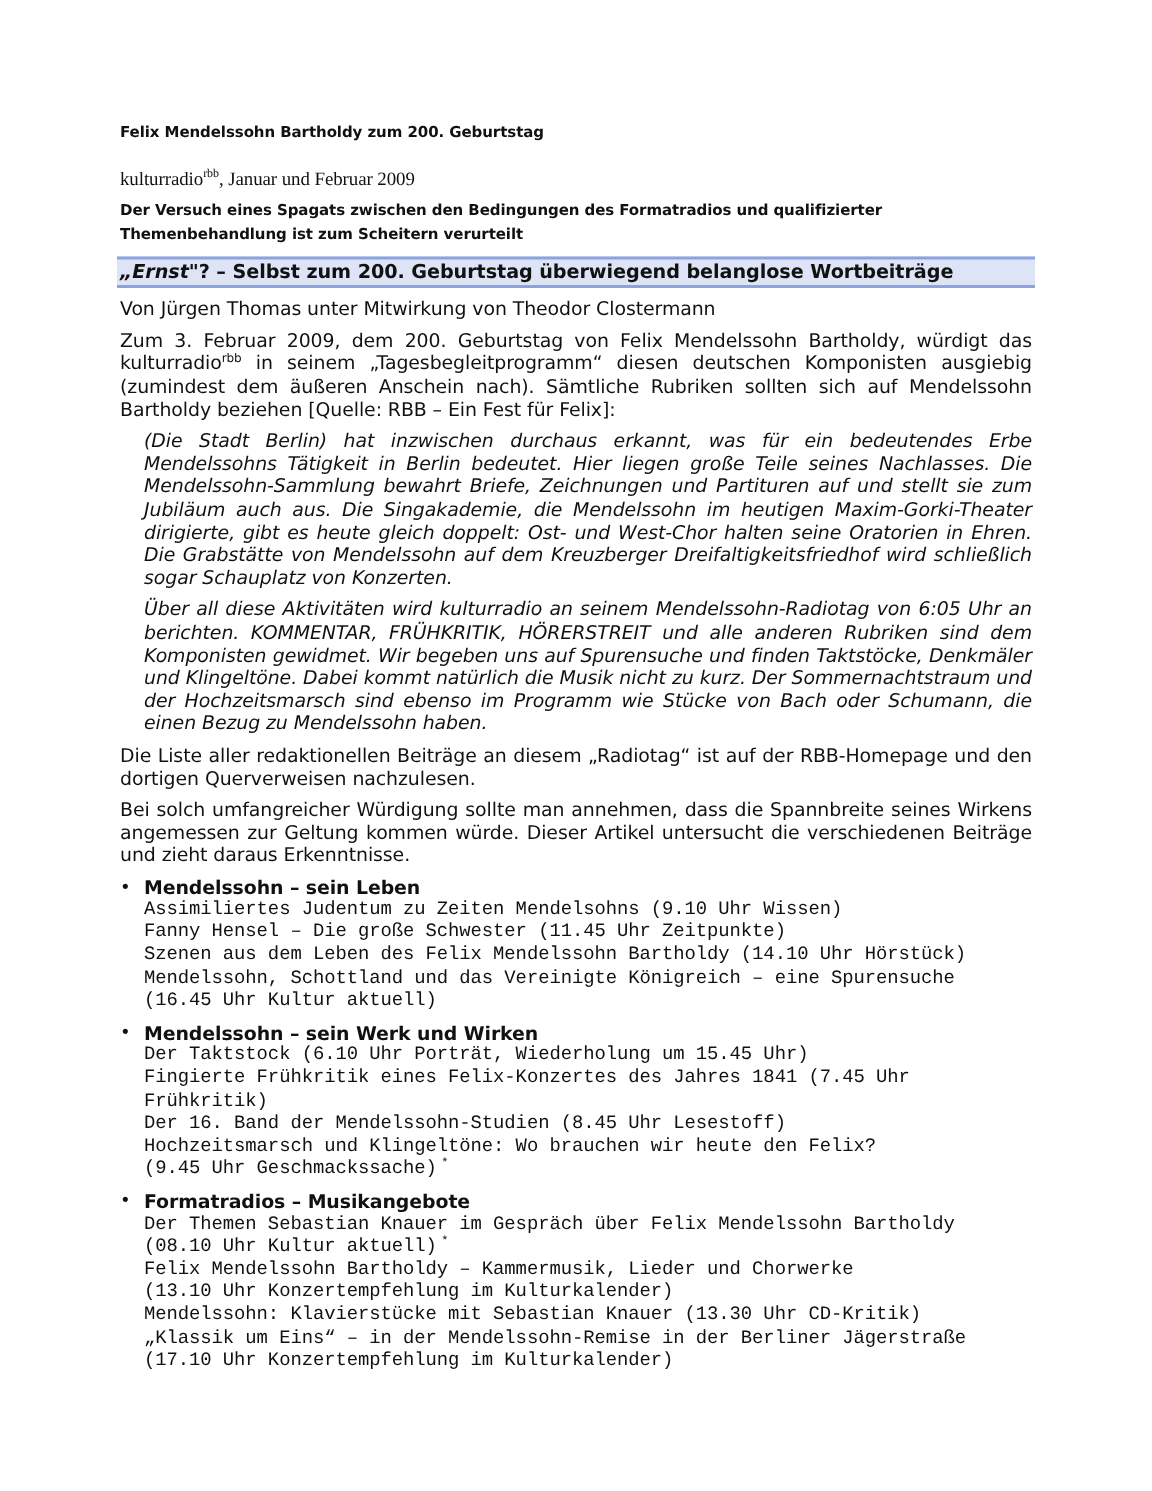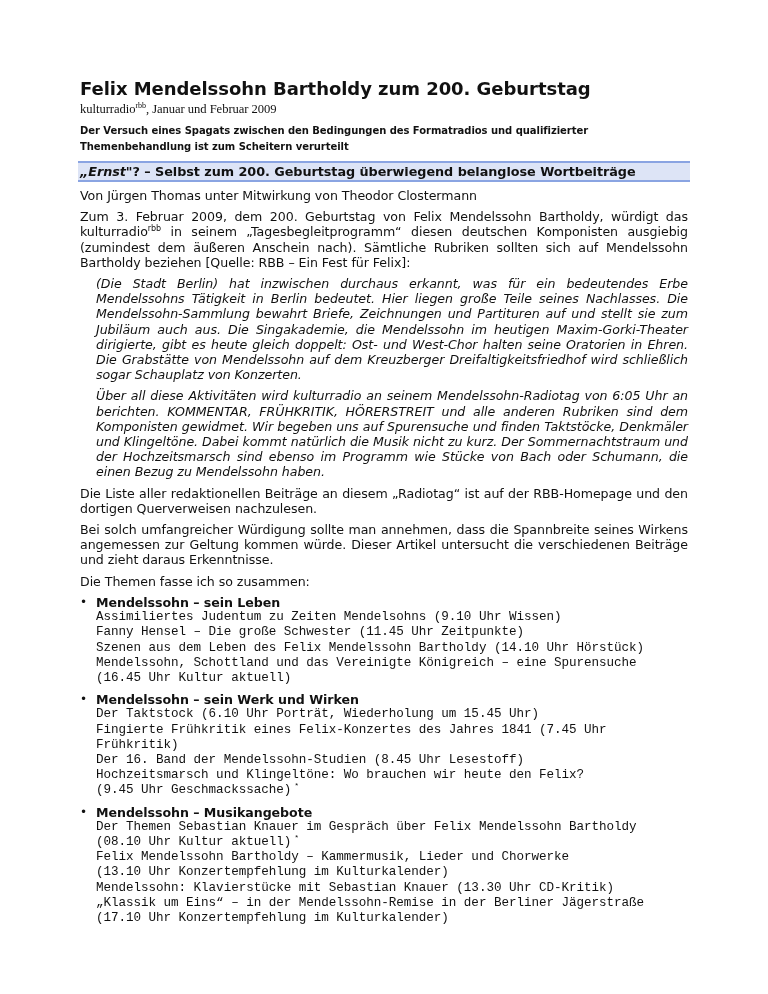--- a/index.html
+++ b/index.html
@@ -5,21 +5,21 @@
     html, body { margin: 0; padding: 0; background: #ffffff; }
     body {
       width: 768px; height: 994px; overflow: hidden; position: relative;
       font-family: "DejaVu Sans", sans-serif; color: #111111;
     }
     .page {
       position: absolute; left: 80px; top: 81px; width: 608px;
       font-size: 12.6px; line-height: 15.2px; letter-spacing: -0.05px;
     }
     p { margin: 0; }
-    .title { font-weight: bold; font-size: 18px; margin-bottom: 6px; }
+    .title { font-weight: bold; font-size: 10px; margin-bottom: 16px; }
     .subline { margin-bottom: 6px; font-family: Liberation Serif, serif; }
     sup { font-size: 8px; line-height: 0; vertical-align: 5px; }
     .lead { font-weight: bold; font-size: 10px; margin-bottom: 7px; }
     .banner {
       font-weight: bold; font-size: 12.8px;
       background: #dde4f6; border-top: 2px solid #8aa4e2; border-bottom: 2px solid #8aa4e2;
       padding: 1px 2px 1px 2px; margin-left: -2px; margin-right: -2px; margin-bottom: 6px;
       white-space: nowrap;
     }
     .banner i { }
@@ -43,21 +43,20 @@
   <p class="banner"><i>„Ernst</i><span>"? – Selbst zum 200. Geburtstag überwiegend belanglose Wortbeiträge</span></p>
   <p class="author">Von Jürgen Thomas unter Mitwirkung von Theodor Clostermann</p>
 
   <p class="body-par"><span>Zum 3. Februar 2009, dem 200. Geburtstag von Felix Mendelssohn Bartholdy, würdigt das kulturradio</span><sup>rbb</sup><span> in seinem „Tagesbegleitprogramm“ diesen deutschen Komponisten ausgiebig (zumindest dem äußeren Anschein nach). Sämtliche Rubriken sollten sich auf Mendelssohn Bartholdy beziehen [Quelle: RBB – Ein Fest für Felix]:</span></p>
 
   <p class="quote">(Die Stadt Berlin) hat inzwischen durchaus erkannt, was für ein bedeutendes Erbe Mendelssohns Tätigkeit in Berlin bedeutet. Hier liegen große Teile seines Nachlasses. Die Mendelssohn-Sammlung bewahrt Briefe, Zeichnungen und Partituren auf und stellt sie zum Jubiläum auch aus. Die Singakademie, die Mendelssohn im heutigen Maxim-Gorki-Theater dirigierte, gibt es heute gleich doppelt: Ost- und West-Chor halten seine Oratorien in Ehren. Die Grabstätte von Mendelssohn auf dem Kreuz­berger Dreifaltigkeitsfriedhof wird schließlich sogar Schauplatz von Konzerten.</p>
   <p class="quote">Über all diese Aktivitäten wird kulturradio an seinem Mendelssohn-Radiotag von 6:05 Uhr an berichten. KOMMENTAR, FRÜHKRITIK, HÖRERSTREIT und alle anderen Rubri­ken sind dem Komponisten gewidmet. Wir begeben uns auf Spurensuche und finden Taktstöcke, Denkmäler und Klingeltöne. Dabei kommt natürlich die Musik nicht zu kurz. Der Sommernachtstraum und der Hochzeitsmarsch sind ebenso im Programm wie Stücke von Bach oder Schumann, die einen Bezug zu Mendelssohn haben.</p>
 
   <p class="body-par">Die Liste aller redaktionellen Beiträge an diesem „Radiotag“ ist auf der RBB-Homepage und den dortigen Querverweisen nachzulesen.</p>
   <p class="body-par">Bei solch umfangreicher Würdigung sollte man annehmen, dass die Spannbreite seines Wirkens angemessen zur Geltung kommen würde. Dieser Artikel untersucht die verschie­denen Beiträge und zieht daraus Erkenntnisse.</p>
-  <p class="body-par">Die Themen fasse ich so zusammen:</p>
 
   <ul class="topics" id="topic-list">
       <li>
         <span class="bullet">•</span>
         <span class="topic-title">Mendelssohn – sein Leben</span>
         <span class="topic-line"><span>Assimiliertes Judentum zu Zeiten Mendelsohns (9.10 Uhr Wissen)</span></span>
         <span class="topic-line"><span>Fanny Hensel – Die große Schwester (11.45 Uhr Zeitpunkte)</span></span>
         <span class="topic-line"><span>Szenen aus dem Leben des Felix Mendelssohn Bartholdy (14.10 Uhr Hörstück)</span></span>
         <span class="topic-line"><span>Mendelssohn, Schottland und das Vereinigte Königreich – eine Spurensuche</span></span>
         <span class="topic-line"><span>(16.45 Uhr Kultur aktuell)</span></span>
@@ -66,21 +65,21 @@
         <span class="bullet">•</span>
         <span class="topic-title">Mendelssohn – sein Werk und Wirken</span>
         <span class="topic-line"><span>Der Taktstock (6.10 Uhr Porträt, Wiederholung um 15.45 Uhr)</span></span>
         <span class="topic-line"><span>Fingierte Frühkritik eines Felix-Konzertes des Jahres 1841 (7.45 Uhr Frühkritik)</span></span>
         <span class="topic-line"><span>Der 16. Band der Mendelssohn-Studien (8.45 Uhr Lesestoff)</span></span>
         <span class="topic-line"><span>Hochzeitsmarsch und Klingeltöne: Wo brauchen wir heute den Felix?</span></span>
         <span class="topic-line"><span>(9.45 Uhr Geschmackssache)</span><span class="ast">*</span></span>
       </li>
       <li>
         <span class="bullet">•</span>
-        <span class="topic-title">Mendelssohn – Musikangebote</span>
+        <span class="topic-title">Formatradios – Musikangebote</span>
         <span class="topic-line"><span>Der Themen Sebastian Knauer im Gespräch über Felix Mendelssohn Bartholdy</span></span>
         <span class="topic-line"><span>(08.10 Uhr Kultur aktuell)</span><span class="ast">*</span></span>
         <span class="topic-line"><span>Felix Mendelssohn Bartholdy – Kammermusik, Lieder und Chorwerke</span></span>
         <span class="topic-line"><span>(13.10 Uhr Konzertempfehlung im Kulturkalender)</span></span>
         <span class="topic-line"><span>Mendelssohn: Klavierstücke mit Sebastian Knauer (13.30 Uhr CD-Kritik)</span></span>
         <span class="topic-line"><span>„Klassik um Eins“ – in der Mendelssohn-Remise in der Berliner Jägerstraße</span></span>
         <span class="topic-line"><span>(17.10 Uhr Konzertempfehlung im Kulturkalender)</span></span>
       </li>
     </ul>
 </div>

